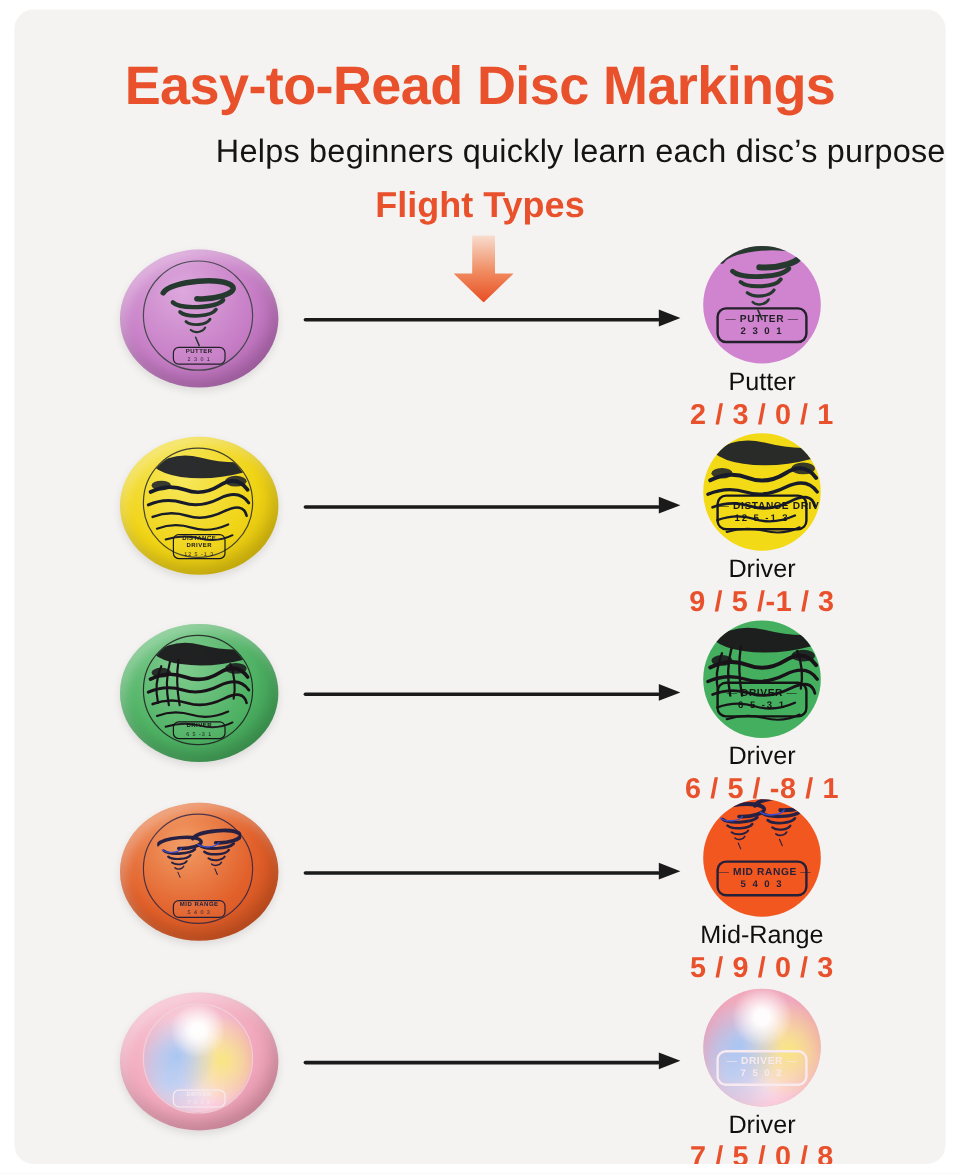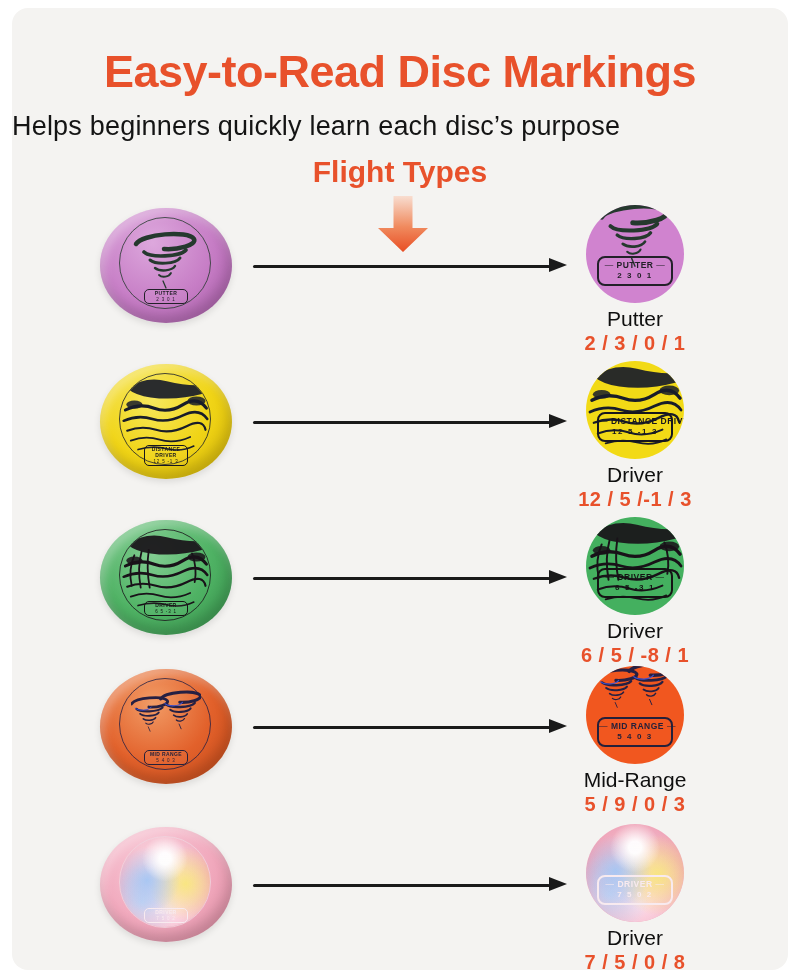--- a/index.html
+++ b/index.html
@@ -9,21 +9,21 @@
   }
   .card{
     position:absolute;left:12px;top:8px;width:776px;height:962px;
     background:var(--card,#F4F3F1);border-radius:16px;overflow:hidden;
   }
   .title{
     position:absolute;top:38px;left:0;width:100%;margin:0;text-align:center;
     font-size:45px;font-weight:800;letter-spacing:-0.5px;color:var(--accent,#E8512B);
   }
   .subtitle{
-    position:absolute;top:103px;left:0;width:100%;margin:0;text-align:left;
+    position:absolute;top:103px;left:0;width:100%;margin:0;text-align:right;
     font-size:27px;font-weight:400;color:#141414;letter-spacing:.2px;
   }
   .section{
     position:absolute;top:147px;left:0;width:100%;margin:0;text-align:center;
     font-size:30px;font-weight:700;color:var(--accent,#E8512B);
   }
   .down-arrow{
     position:absolute;left:366px;top:188px;width:50px;height:56px;
     background:linear-gradient(180deg,#f8ddd0 0%,#f08a5e 55%,#e84e24 100%);
     clip-path:polygon(31% 0,69% 0,69% 57%,100% 57%,50% 100%,0 57%,31% 57%);
@@ -77,21 +77,21 @@
   .badge .t::before{content:"— ";font-weight:400;opacity:.85;}
   .badge .t::after{content:" —";font-weight:400;opacity:.85;}
   .badge .v{font-size:8px;font-weight:600;letter-spacing:1.6px;}
 
   .row-label{
     position:absolute;left:543px;top:41px;width:160px;text-align:center;
     font-size:21px;font-weight:500;color:#0f0f0f;
   }
   .row-numbers{
     position:absolute;left:543px;top:66px;width:160px;text-align:center;
-    font-size:20px;font-weight:700;color:var(--accent,#E8512B);letter-spacing:.5px;
+    font-size:24px;font-weight:700;color:var(--accent,#E8512B);letter-spacing:.5px;
   }
 
   .holo{
     border-radius:50%;
     background:
       radial-gradient(circle at 50% 24%, rgba(255,255,255,.95) 0 7%, rgba(255,255,255,0) 28%),
       radial-gradient(circle at 30% 48%, rgba(158,196,244,.85), rgba(158,196,244,0) 42%),
       radial-gradient(circle at 73% 52%, rgba(248,232,120,.9), rgba(248,232,120,0) 46%),
       radial-gradient(circle at 24% 72%, rgba(186,214,248,.8), rgba(186,214,248,0) 40%),
       radial-gradient(circle at 55% 80%, rgba(255,226,238,.95), rgba(255,226,238,0) 58%),
@@ -196,21 +196,21 @@
       <path d="M20 84 Q36 79 52 83 T82 80" stroke-width="1.8"></path>
     </g>
             </svg>
           </div>
       <div class="badge">
         <div class="t">DISTANCE DRIVER</div>
         <div class="v">12 5 -1 3</div>
       </div>
     </div>
     <div class="row-label">Driver</div>
-    <div class="row-numbers">12 / 5 /-1 / 3</div>
+    <div class="row-numbers">9 / 5 /-1 / 3</div>
   </div>
       <div class="row" style="top: 555px; --disc: #4FB264; --hi: #82CD91; --rim: #3B9950; --circle: #44B05F; --stamp: #191219; --badge: #141414;">
     <div class="disc">
       <div class="stamp-ring"></div>
       <div class="art full">
             <svg viewBox="0 0 100 100">
     <g fill="#191219">
       <path d="M8 16 Q28 2 52 8 T94 12 L92 22 Q62 30 34 26 Q18 24 8 16 Z" opacity=".92"></path>
       <ellipse cx="16" cy="34" rx="9" ry="4.5" opacity=".85"></ellipse>
       <ellipse cx="85" cy="30" rx="10" ry="5" opacity=".85"></ellipse>

